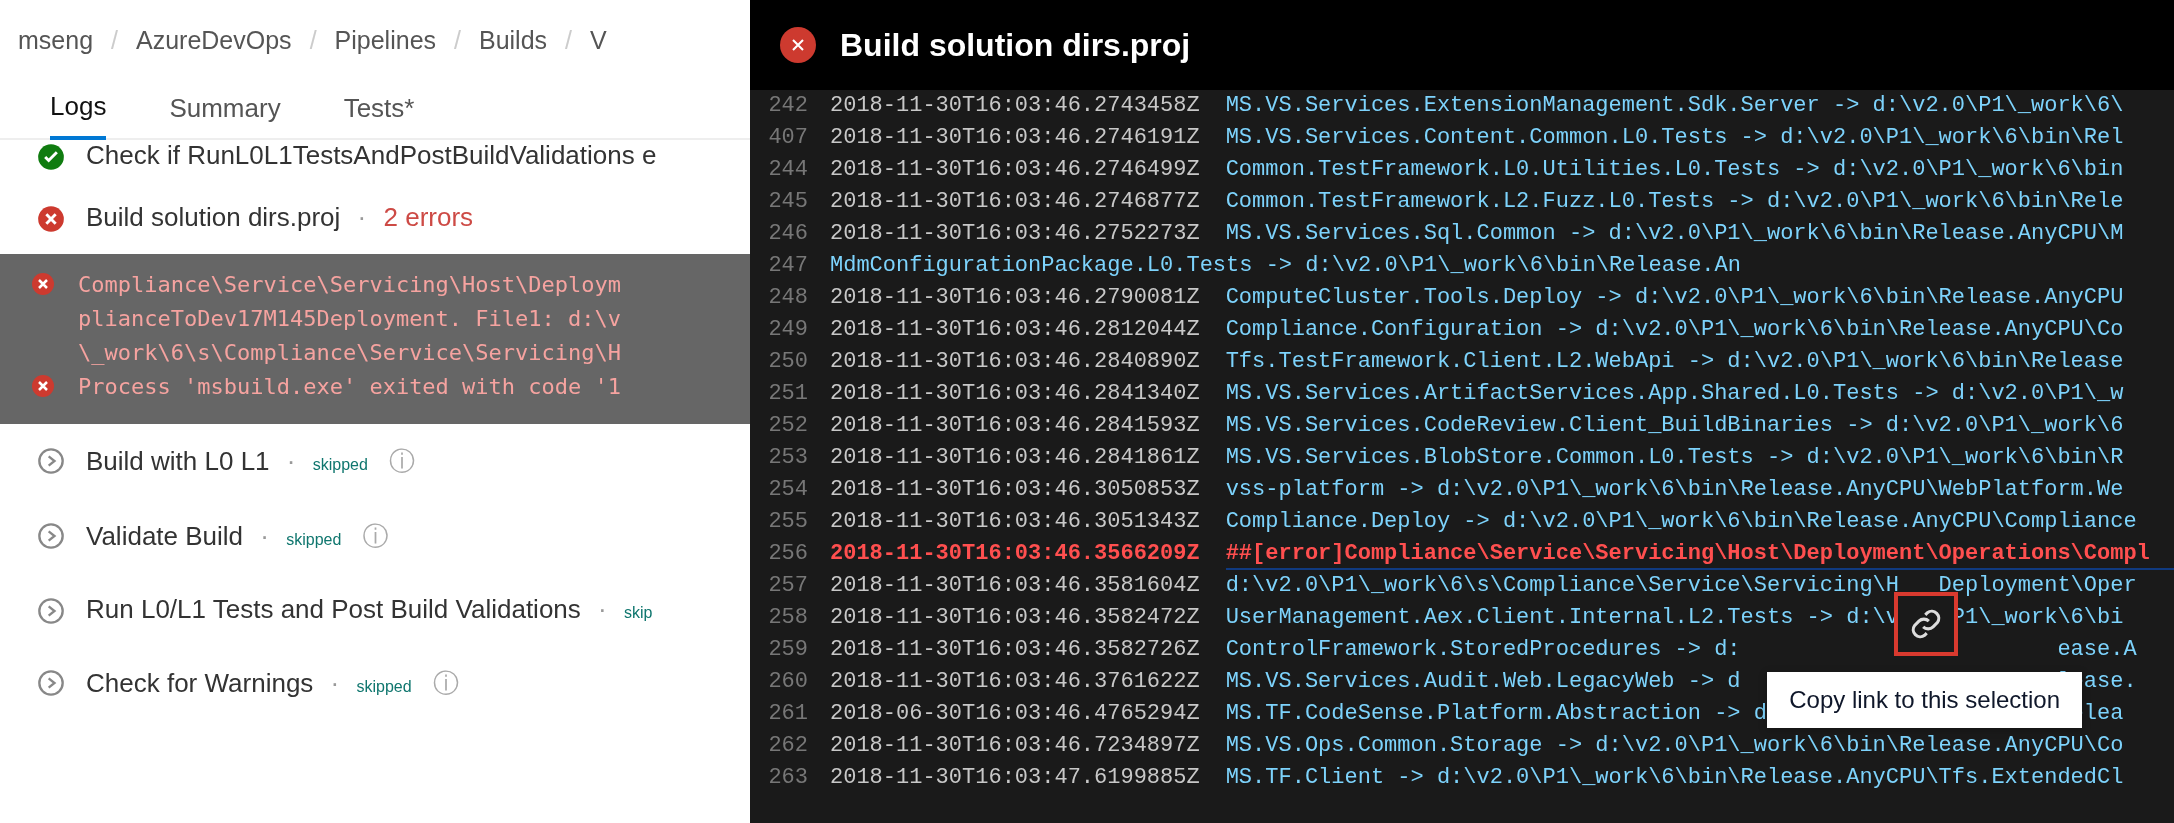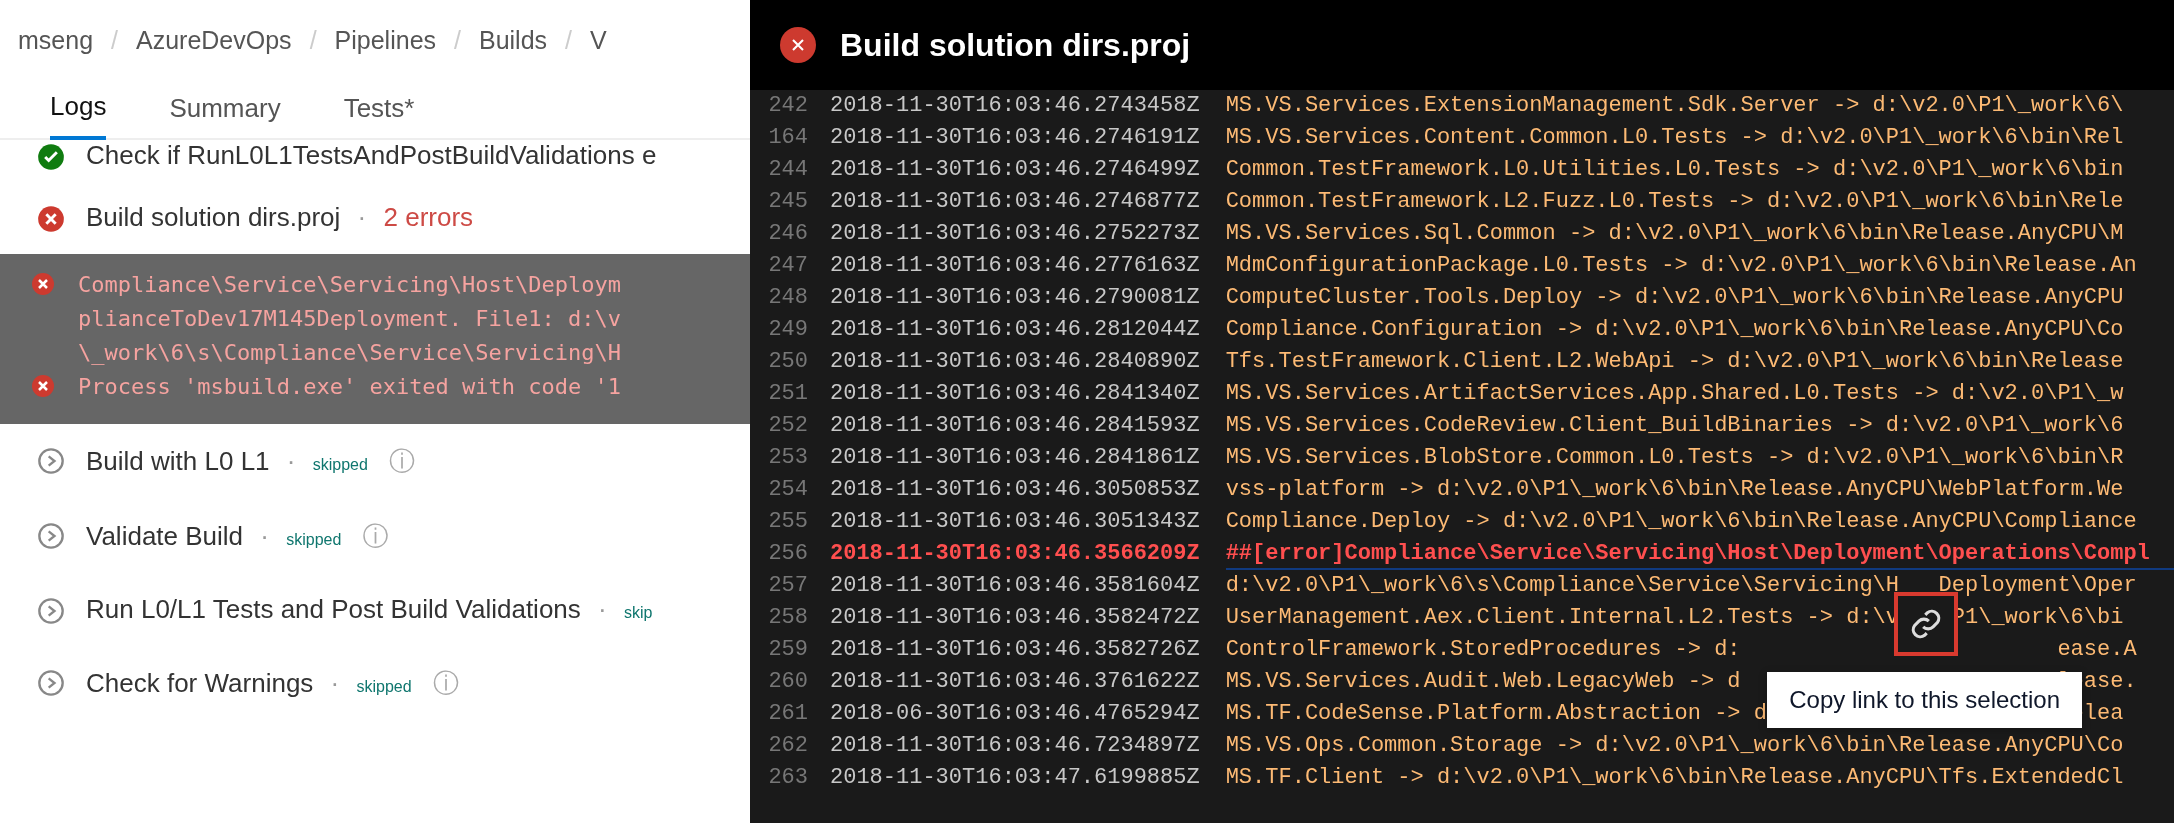--- a/index.html
+++ b/index.html
@@ -39,21 +39,21 @@
 
 .panel-header { height:90px; display:flex; align-items:center; gap:24px; padding:0 30px; background:#000; }
 .panel-header .x { width:36px; height:36px; border-radius:50%; background:#cd3a2f; display:flex; align-items:center; justify-content:center; }
 .panel-header .x svg { width:20px; height:20px; stroke:#fff; stroke-width:2.5; }
 .panel-header .title { font-size:32px; font-weight:600; color:#fff; }
 
 .log { flex:1; overflow:hidden; background:#1a1a1a; font-family:Consolas,"Courier New",monospace; font-size:22px; line-height:32px; }
 .log .row { display:flex; white-space:pre; }
 .log .ln { width:80px; text-align:right; padding-right:22px; color:#777; flex:0 0 80px; user-select:none; }
 .log .ts { color:#c8c8c8; padding-right:26px; flex:0 0 auto; }
-.log .msg { color:#fdba74; flex:1; overflow:hidden; }
+.log .msg { color:#7dd3fc; flex:1; overflow:hidden; }
 .log .row.err .ts { color:#ff4f4f; font-weight:600; }
 .log .row.err .msg { color:#ff4f4f; font-weight:600; background:linear-gradient(#103a80,#103a80) no-repeat; background-size:100% 2px; background-position:0 100%; }
 
 .linkbtn { position:absolute; right:216px; top:592px; width:64px; height:64px; border:4px solid #d93a2f; background:#1a1a1a; display:flex; align-items:center; justify-content:center; cursor:pointer; }
 .linkbtn svg { width:34px; height:34px; stroke:#ddd; fill:none; stroke-width:2.2; }
 .tooltip { position:absolute; right:92px; top:672px; background:#fff; color:#0f172a; font-size:24px; padding:14px 22px; box-shadow:0 2px 8px rgba(0,0,0,.25); white-space:nowrap; }
 </style>
 </head>
 <body>
 
@@ -190,25 +190,25 @@
     <div class="panel-header">
       <span class="x">
           <svg viewBox="0 0 24 24">
             <path d="M6 6l12 12M18 6L6 18"></path>
           </svg>
         </span>
       <span class="title">Build solution dirs.proj</span>
     </div>
     <div class="log" id="log">
         <div class="row"><span class="ln">242</span><span class="ts">2018-11-30T16:03:46.2743458Z</span><span class="msg">MS.VS.Services.ExtensionManagement.Sdk.Server -&gt; d:\v2.0\P1\_work\6\</span></div>
-        <div class="row"><span class="ln">164</span><span class="ts">2018-11-30T16:03:46.2746191Z</span><span class="msg">MS.VS.Services.Content.Common.L0.Tests -&gt; d:\v2.0\P1\_work\6\bin\Rel</span></div>
+        <div class="row"><span class="ln">407</span><span class="ts">2018-11-30T16:03:46.2746191Z</span><span class="msg">MS.VS.Services.Content.Common.L0.Tests -&gt; d:\v2.0\P1\_work\6\bin\Rel</span></div>
         <div class="row"><span class="ln">244</span><span class="ts">2018-11-30T16:03:46.2746499Z</span><span class="msg">Common.TestFramework.L0.Utilities.L0.Tests -&gt; d:\v2.0\P1\_work\6\bin</span></div>
         <div class="row"><span class="ln">245</span><span class="ts">2018-11-30T16:03:46.2746877Z</span><span class="msg">Common.TestFramework.L2.Fuzz.L0.Tests -&gt; d:\v2.0\P1\_work\6\bin\Rele</span></div>
         <div class="row"><span class="ln">246</span><span class="ts">2018-11-30T16:03:46.2752273Z</span><span class="msg">MS.VS.Services.Sql.Common -&gt; d:\v2.0\P1\_work\6\bin\Release.AnyCPU\M</span></div>
-        <div class="row"><span class="ln">247</span><span class="ts">2018-11-30T16:03:46.2776163Z</span><span class="msg">MdmConfigurationPackage.L0.Tests -&gt; d:\v2.0\P1\_work\6\bin\Release.An</span></div>
+        <div class="row"><span class="ln">247</span><span class="msg">MdmConfigurationPackage.L0.Tests -&gt; d:\v2.0\P1\_work\6\bin\Release.An</span></div>
         <div class="row"><span class="ln">248</span><span class="ts">2018-11-30T16:03:46.2790081Z</span><span class="msg">ComputeCluster.Tools.Deploy -&gt; d:\v2.0\P1\_work\6\bin\Release.AnyCPU</span></div>
         <div class="row"><span class="ln">249</span><span class="ts">2018-11-30T16:03:46.2812044Z</span><span class="msg">Compliance.Configuration -&gt; d:\v2.0\P1\_work\6\bin\Release.AnyCPU\Co</span></div>
         <div class="row"><span class="ln">250</span><span class="ts">2018-11-30T16:03:46.2840890Z</span><span class="msg">Tfs.TestFramework.Client.L2.WebApi -&gt; d:\v2.0\P1\_work\6\bin\Release</span></div>
         <div class="row"><span class="ln">251</span><span class="ts">2018-11-30T16:03:46.2841340Z</span><span class="msg">MS.VS.Services.ArtifactServices.App.Shared.L0.Tests -&gt; d:\v2.0\P1\_w</span></div>
         <div class="row"><span class="ln">252</span><span class="ts">2018-11-30T16:03:46.2841593Z</span><span class="msg">MS.VS.Services.CodeReview.Client_BuildBinaries -&gt; d:\v2.0\P1\_work\6</span></div>
         <div class="row"><span class="ln">253</span><span class="ts">2018-11-30T16:03:46.2841861Z</span><span class="msg">MS.VS.Services.BlobStore.Common.L0.Tests -&gt; d:\v2.0\P1\_work\6\bin\R</span></div>
         <div class="row"><span class="ln">254</span><span class="ts">2018-11-30T16:03:46.3050853Z</span><span class="msg">vss-platform -&gt; d:\v2.0\P1\_work\6\bin\Release.AnyCPU\WebPlatform.We</span></div>
         <div class="row"><span class="ln">255</span><span class="ts">2018-11-30T16:03:46.3051343Z</span><span class="msg">Compliance.Deploy -&gt; d:\v2.0\P1\_work\6\bin\Release.AnyCPU\Compliance</span></div>
         <div class="row err"><span class="ln">256</span><span class="ts">2018-11-30T16:03:46.3566209Z</span><span class="msg">##[error]Compliance\Service\Servicing\Host\Deployment\Operations\Compl</span></div>
         <div class="row"><span class="ln">257</span><span class="ts">2018-11-30T16:03:46.3581604Z</span><span class="msg">d:\v2.0\P1\_work\6\s\Compliance\Service\Servicing\H   Deployment\Oper</span></div>

